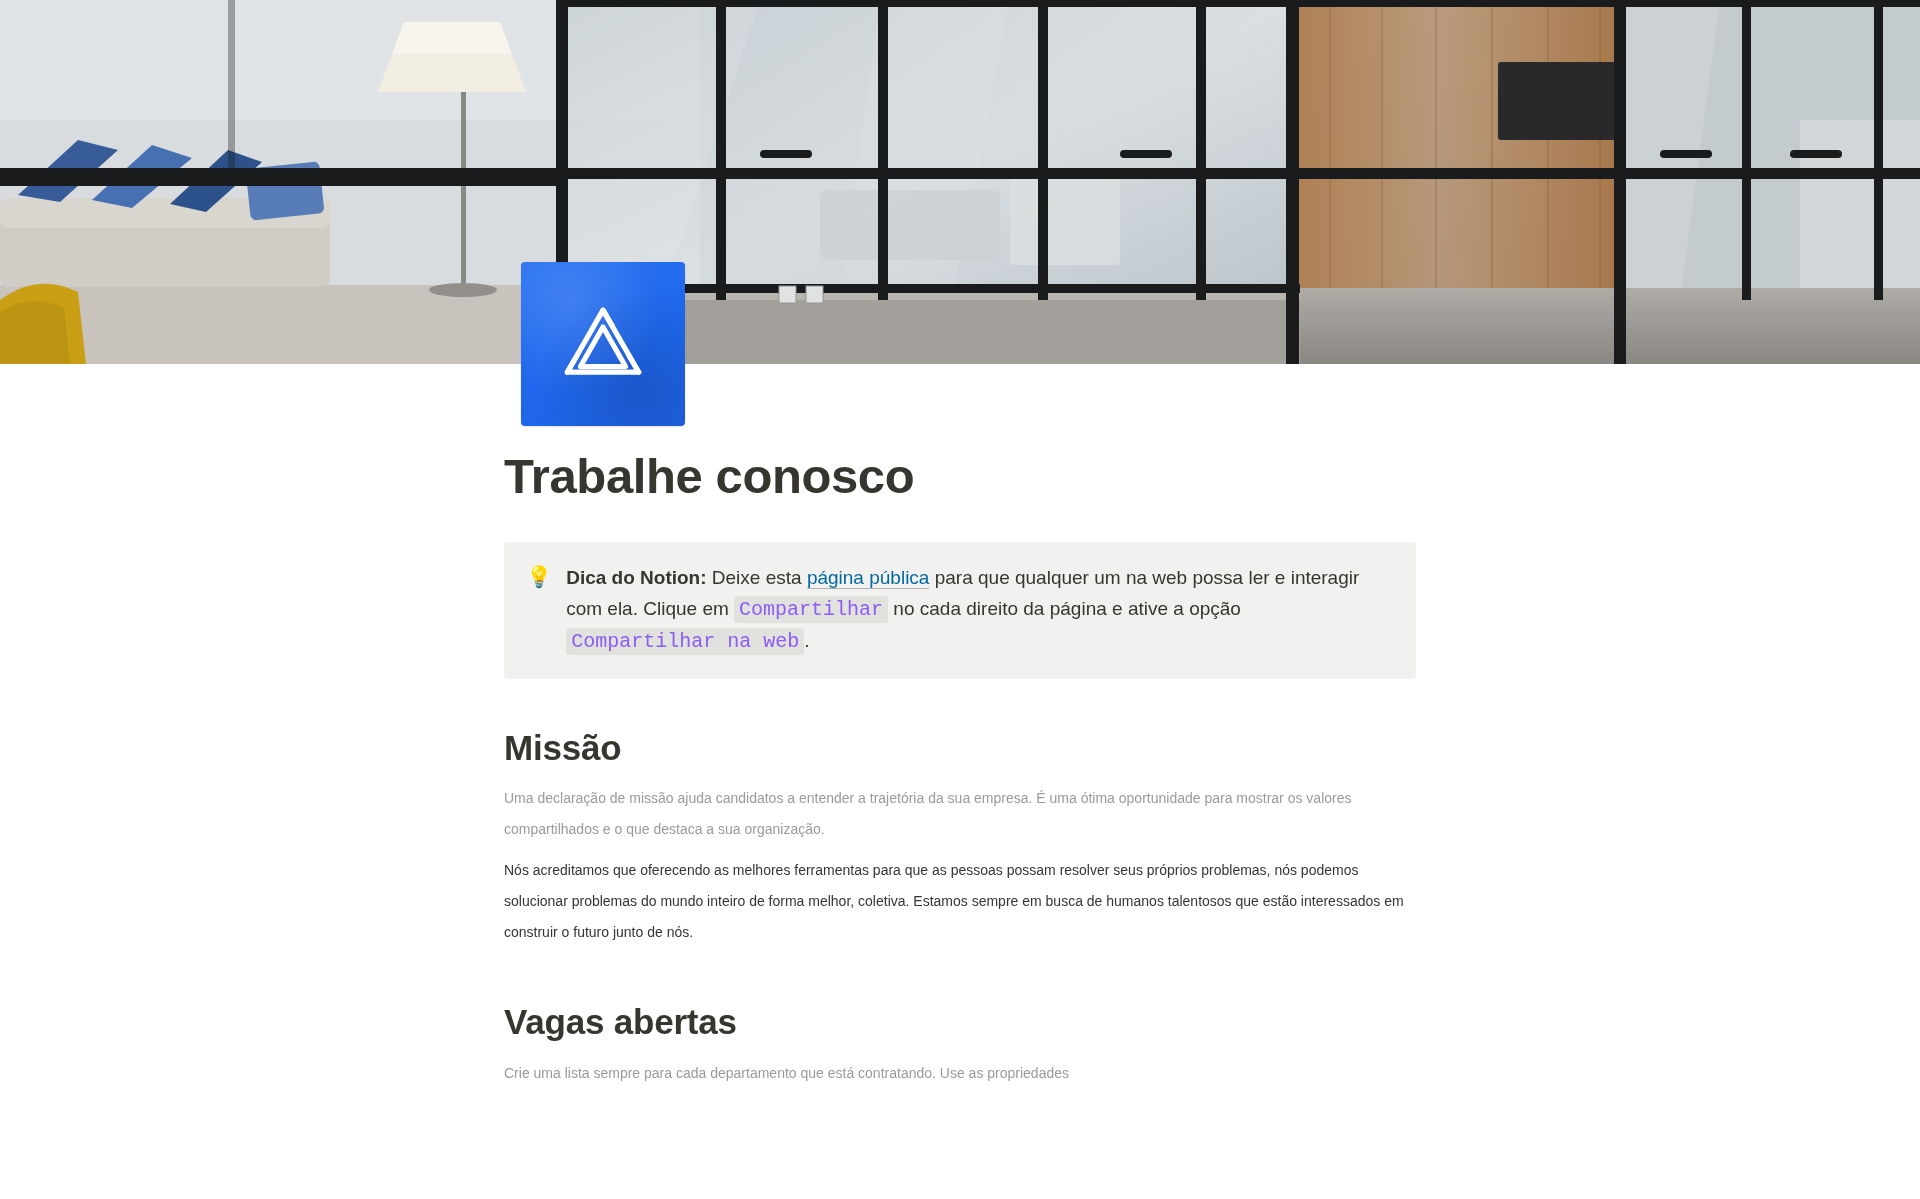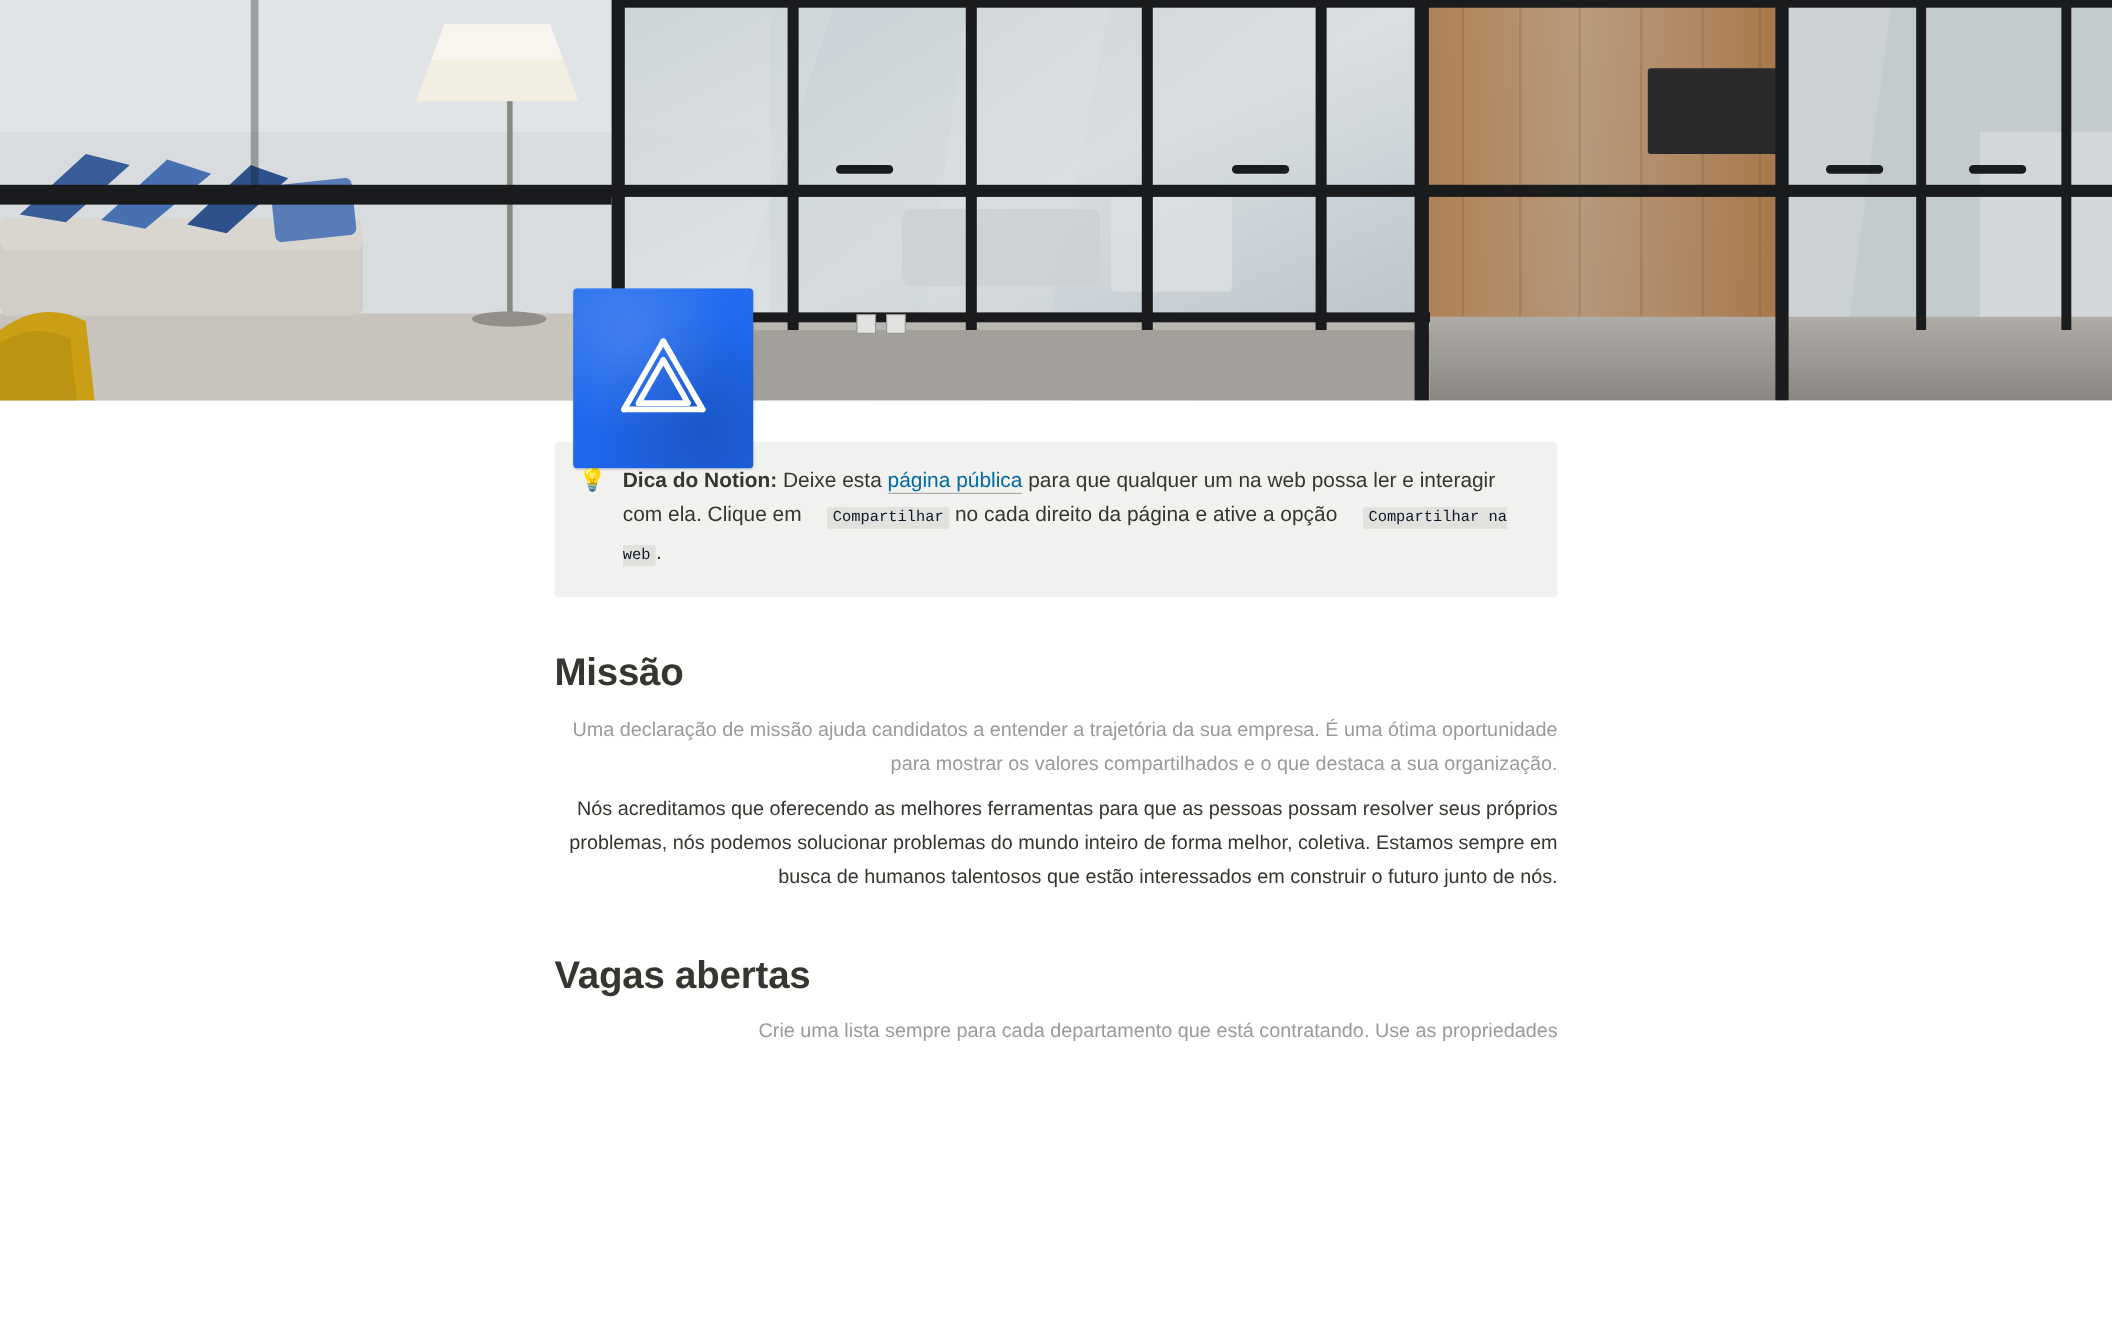--- a/index.html
+++ b/index.html
@@ -95,45 +95,43 @@
   }
   .callout-text b { font-weight: bold; }
   .u-link {
     color: #0369a1;
     text-decoration: none;
     border-bottom: 1px solid rgba(55,53,47,.35);
     cursor: pointer;
   }
   code.inline {
     font-family: "Liberation Mono", monospace;
-    font-size: 14px;
-    color: #0f172a;
+    font-size: 20px;
+    color: #8b5cf6;
     background: rgba(135,131,120,.15);
     border-radius: 3px;
     padding: 2px 5px;
-    margin-left: 18px;
   }
 
   
   h2.section {
     font-size: 35px;
     line-height: 1.3;
     font-weight: bold;
     color: #37352f;
     margin: 0;
     padding: 46px 0 8px 0;
     letter-spacing: -0.2px;
   }
   p.para {
-    font-size: 18px;
+    font-size: 14px;
     line-height: 31px;
     color: #37352f;
     margin: 0;
     padding: 5px 0;
-    text-align: right;
   }
   p.muted { color: #9b9a97; }
   p.bold { font-weight: bold; }
   .p-gap { padding-top: 11px; }
 </style>
 </head>
 <body>
 
 <div class="page">
 
@@ -258,20 +256,21 @@
           <path d="M12 80 L22 63"></path>
           <path d="M88 80 L78 63"></path>
         </g>
       </svg>
     </div>
   </div>
 
   <div class="content">
     <div class="col">
 
+      <h1 class="title">Trabalhe conosco</h1>
 
       <div class="callout">
         <div class="callout-emoji">💡</div>
         <div class="callout-text">
           <b>Dica do Notion:</b><span> Deixe esta </span><a class="u-link" href="#">página pública</a><span> para que qualquer um na web possa ler e interagir com ela. Clique em </span><code class="inline">Compartilhar</code><span> no cada direito da página e ative a opção </span><code class="inline">Compartilhar na web</code><span>.</span>
         </div>
       </div>
 
       <h2 class="section">Missão</h2>
       <p class="para muted">Uma declaração de missão ajuda candidatos a entender a trajetória da sua empresa. É uma ótima oportunidade para mostrar os valores compartilhados e o que destaca a sua organização.</p>

